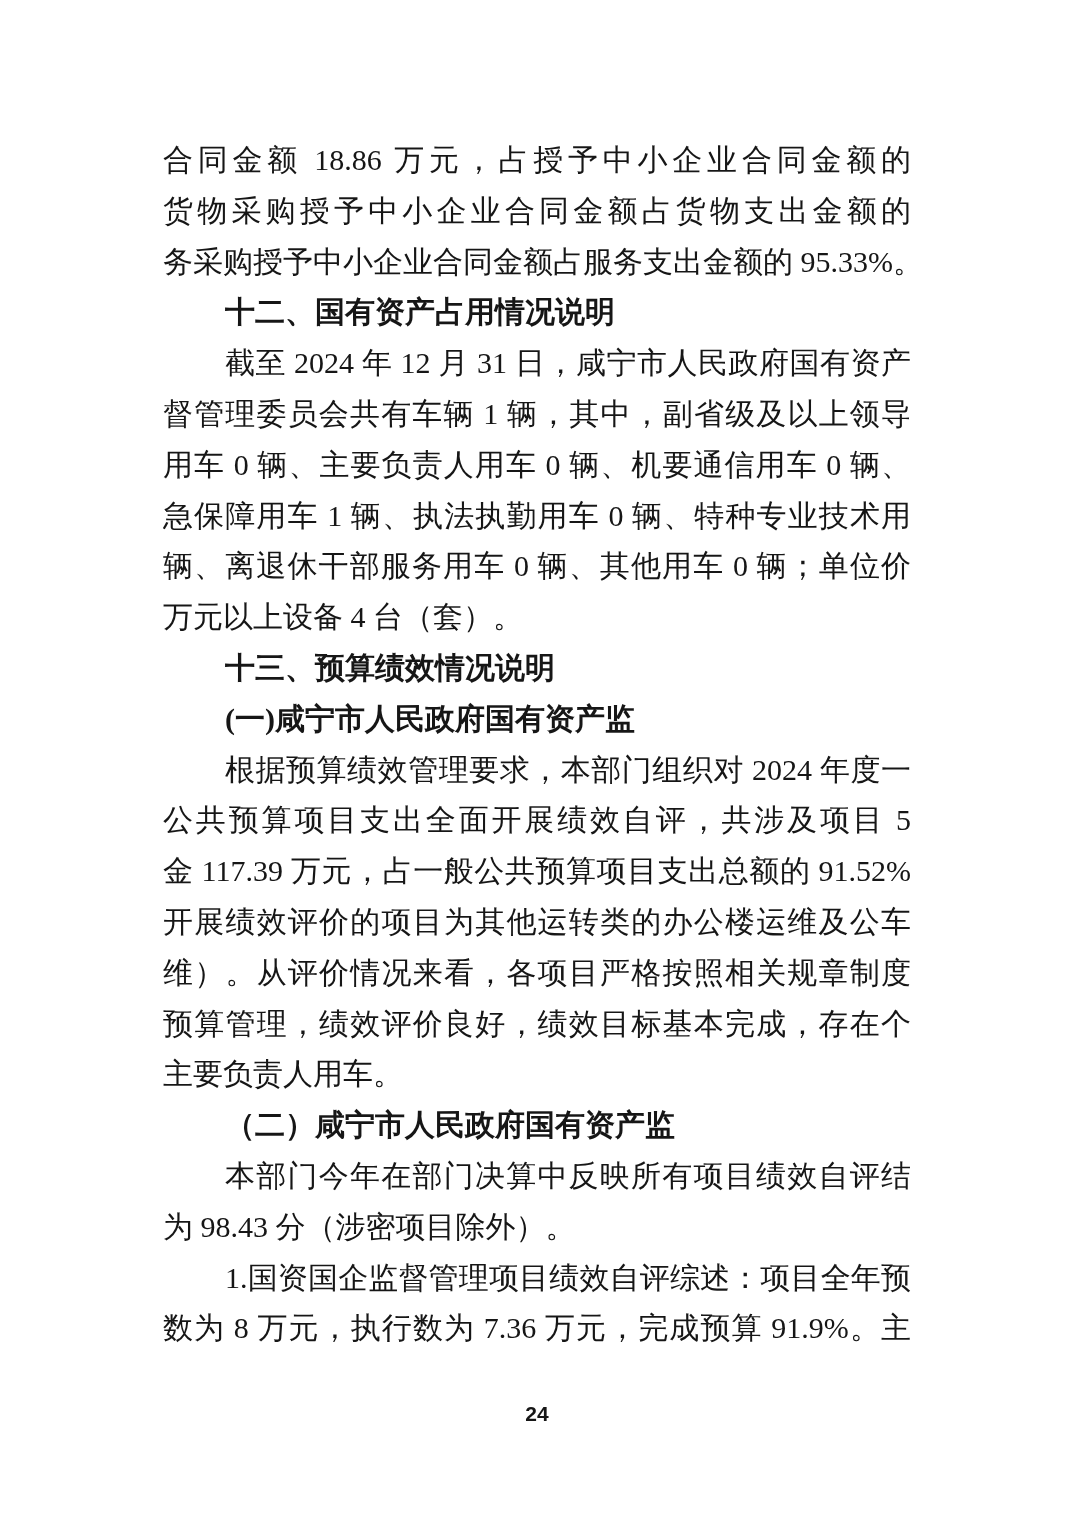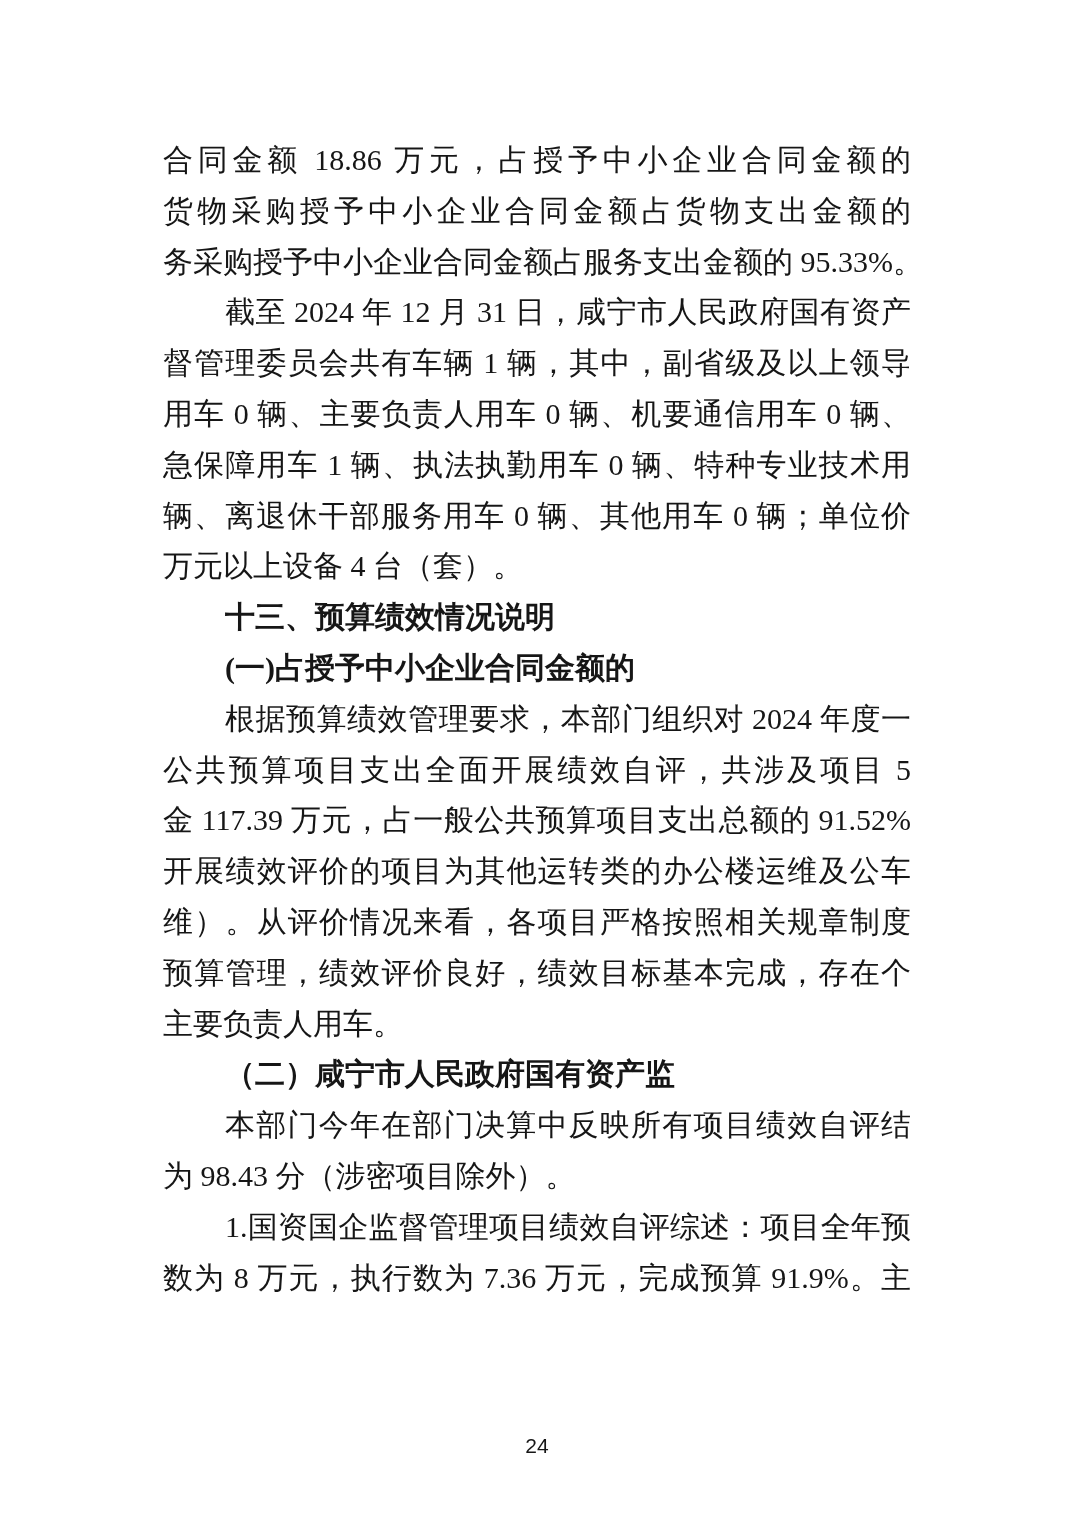--- a/index.html
+++ b/index.html
@@ -47,44 +47,46 @@
     font-size: 30px;
   }
   .kaiti {
     font-family: "Liberation Serif", "DejaVu Serif", serif;
     font-weight: bold;
     font-size: 30px;
   }
   .page-number {
     position: absolute;
     left: 0;
-    top: 1434px;
+    top: 1402px;
     width: 100%;
     text-align: center;
     font-size: 21px;
     font-family: "Liberation Sans", "DejaVu Sans", sans-serif;
     color: #161616;
+    font-weight: bold;
   }
 </style>
 </head>
 <body>
 
 <div class="page">
   <div class="content">
     <div class="line fill">合同金额 18.86 万元，占授予中小企业合同金额的 100.0%；</div>
     <div class="line fill">货物采购授予中小企业合同金额占货物支出金额的 100%，服</div>
     <div class="line nofill">务采购授予中小企业合同金额占服务支出金额的 95.33%。</div>
+    <div class="line nofill hei indent">十二、国有资产占用情况说明</div>
     <div class="line fill indent">截至 2024 年 12 月 31 日，咸宁市人民政府国有资产监</div>
     <div class="line fill">督管理委员会共有车辆 1 辆，其中，副省级及以上领导干部</div>
     <div class="line fill">用车 0 辆、主要负责人用车 0 辆、机要通信用车 0 辆、应</div>
     <div class="line fill">急保障用车 1 辆、执法执勤用车 0 辆、特种专业技术用车 0</div>
     <div class="line fill">辆、离退休干部服务用车 0 辆、其他用车 0 辆；单位价值 100</div>
     <div class="line nofill">万元以上设备 4 台（套）。</div>
     <div class="line nofill hei indent">十三、预算绩效情况说明</div>
-    <div class="line nofill kaiti indent">(一)占授予中小企业合同金额的</div>
+    <div class="line nofill kaiti indent">(一)咸宁市人民政府国有资产监</div>
     <div class="line fill indent">根据预算绩效管理要求，本部门组织对 2024 年度一般</div>
     <div class="line fill">公共预算项目支出全面开展绩效自评，共涉及项目 5 个，资</div>
     <div class="line fill">金 117.39 万元，占一般公共预算项目支出总额的 91.52%(未</div>
     <div class="line fill">开展绩效评价的项目为其他运转类的办公楼运维及公车运</div>
     <div class="line fill">维）。从评价情况来看，各项目严格按照相关规章制度进行</div>
     <div class="line fill">预算管理，绩效评价良好，绩效目标基本完成，存在个别项</div>
     <div class="line nofill">主要负责人用车。</div>
     <div class="line nofill kaiti indent">（二）咸宁市人民政府国有资产监</div>
     <div class="line fill indent">本部门今年在部门决算中反映所有项目绩效自评结果</div>
     <div class="line nofill">为 98.43 分（涉密项目除外）。</div>

